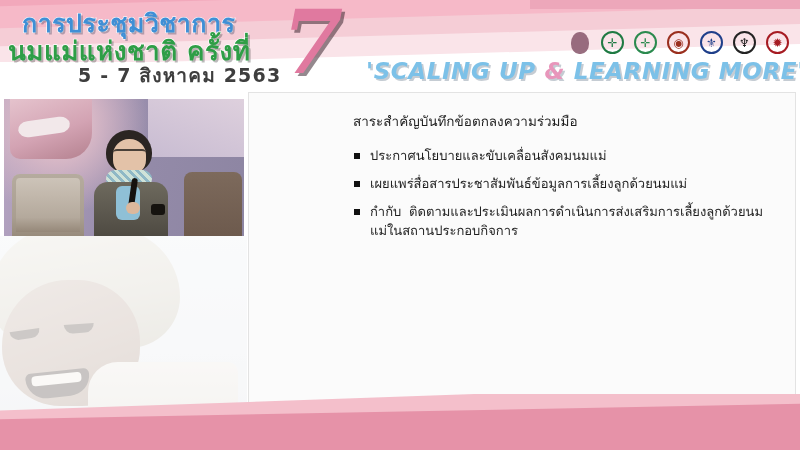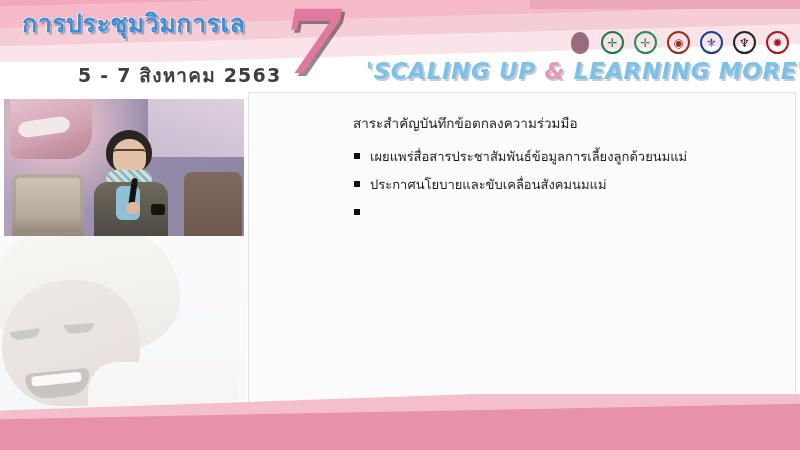--- a/index.html
+++ b/index.html
@@ -315,20 +315,21 @@
   }
 
   
   .content-panel {
     position: absolute;
     left: 248px; top: 92px;
     width: 548px; height: 320px;
     background: #fbfbfb;
     border: 1px solid #e3e3e3;
     box-sizing: border-box;
+    font-family: Liberation Mono, monospace;
   }
   .content-inner {
     position: absolute;
     left: 104px; top: 20px;
     width: 420px;
   }
   .lead {
     font-size: 13.5px;
     line-height: 20px;
     color: #1f1f1f;
@@ -390,21 +391,22 @@
 <div class="slide">
 
   <div class="header">
     <div class="hdr-band band-a"></div>
     <div class="hdr-band band-b"></div>
     <div class="hdr-band band-c"></div>
     <div class="hdr-band band-d"></div>
     <div class="band-top-right"></div>
     <div class="hdr-white-base"></div>
 
-    <div class="title-th1">การประชุมวิมการเล</div>
+    <div class="title-th1">การประชุมวิชาการ</div>
+    <div class="title-th2">นมแม่แห่งชาติ ครั้งที่</div>
     <div class="big-seven">7</div>
     <div class="title-date">5 - 7 สิงหาคม 2563</div>
 
     <div class="slogan">
       <span>'SCALING UP </span><span class="amp">&amp;</span><span> LEARNING MORE'</span>
     </div>
 
     <div class="logo-row">
       <div class="logo" style="color:#8a5a6e">
         <div class="blob"></div>
@@ -476,24 +478,24 @@
         </div>
       <div class="ph-shirt"></div>
     </div>
   </div>
 
   <div class="content-panel">
     <div class="content-inner">
       <div class="lead">สาระสำคัญบันทึกข้อตกลงความร่วมมือ</div>
 
       <ul class="bullets">
+        <li><span class="sq"></span><span>ประกาศนโยบายและขับเคลื่อนสังคมนมแม่</span></li>
         <li><span class="sq"></span><span>เผยแพร่สื่อสารประชาสัมพันธ์ข้อมูลการเลี้ยงลูกด้วยนมแม่</span></li>
-        <li><span class="sq"></span><span>ประกาศนโยบายและขับเคลื่อนสังคมนมแม่</span></li>
         <li><span class="sq"></span></li>
-        <li><span class="sq"></span></li>
+        <li><span class="sq"></span><span>กำกับ ติดตามและประเมินผลการดำเนินการส่งเสริมการเลี้ยงลูกด้วยนมแม่ในสถานประกอบกิจการ</span></li>
       </ul>
     </div>
   </div>
 
   <div class="foot">
     <div class="foot-light"></div>
     <div class="foot-dark"></div>
     <div class="foot-solid"></div>
   </div>
 

